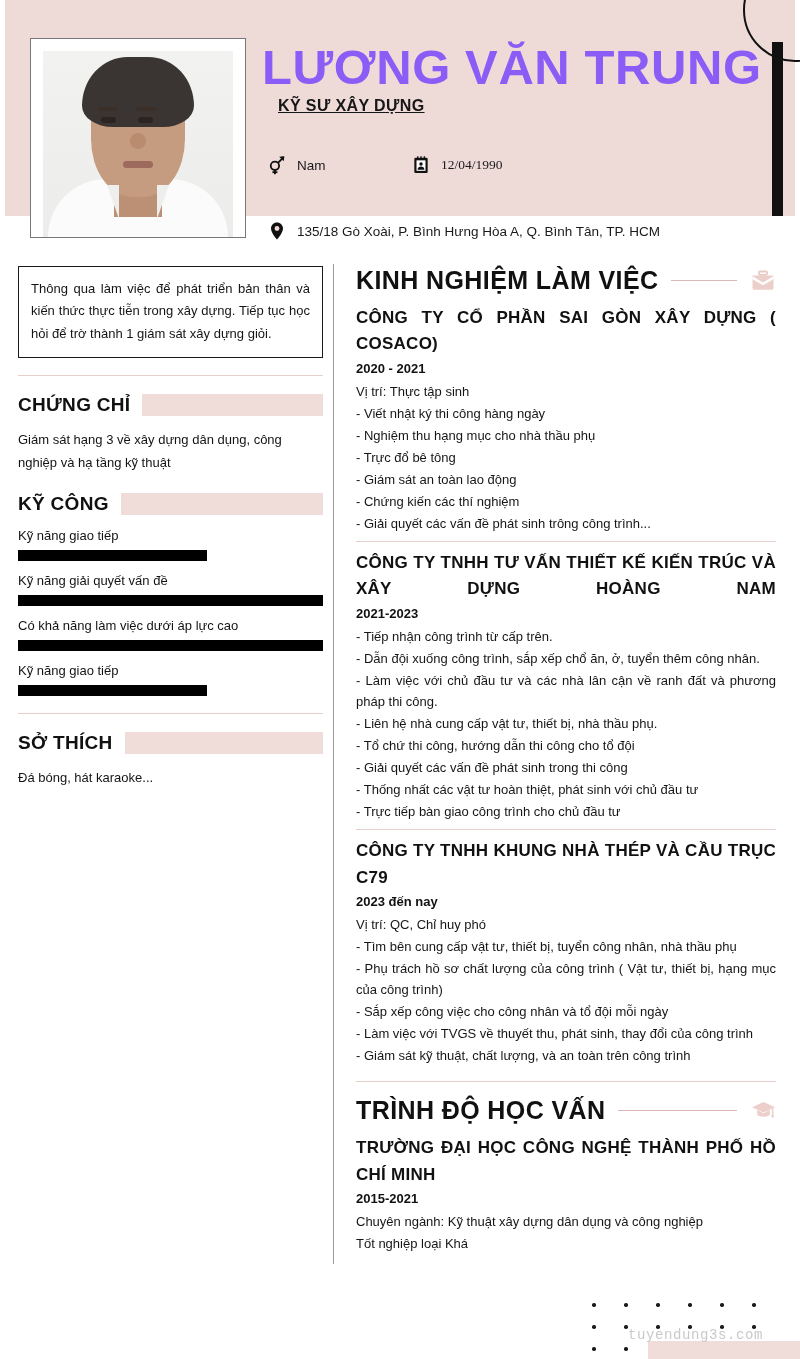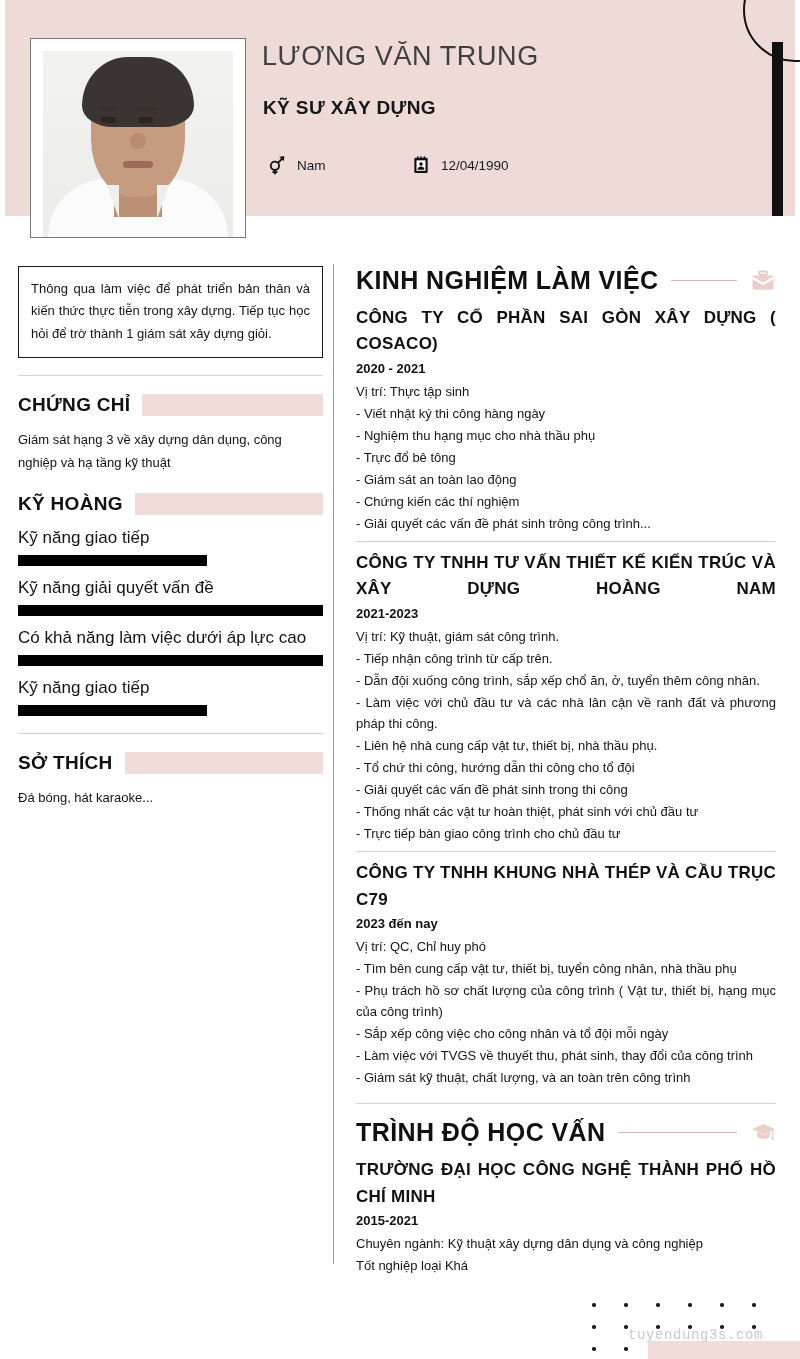--- a/index.html
+++ b/index.html
@@ -109,35 +109,36 @@
   }
   .ph-collar-r {
     right: 64px;
     border-width: 0 0 34px 12px;
     border-color: transparent transparent transparent #eeeeec;
   }
 
   .name {
     position: absolute;
     left: 262px; top: 42px;
-    font-size: 27px; font-weight: 400;
+    font-size: 49px; font-weight: 700;
     letter-spacing: 0.6px; line-height: 1.05;
-    color: #404040;
+    color: #8b5cf6;
   }
   .job-title {
     position: absolute;
-    left: 263px; top: 97px;
-    font-size: 19px; font-weight: 700;
+    left: 278px; top: 97px;
+    font-size: 16px; font-weight: 700;
     letter-spacing: 0.4px;
     color: #161616;
+    text-decoration: underline;
   }
 
   .contact-row { position: absolute; display: flex; align-items: center; text-align: center; }
   .c-gender { left: 266px; top: 154px; }
-  .c-dob    { left: 410px; top: 154px; }
+  .c-dob    { left: 410px; top: 154px; font-family: Liberation Serif, serif; }
   .c-addr   { left: 266px; top: 220px; }
   .contact-icon {
     width: 22px; height: 22px; margin-right: 9px;
     display: flex; align-items: center; justify-content: center;
     flex: 0 0 22px;
   }
   .contact-text { font-size: 13.5px; color: #1a1a1a; white-space: nowrap; }
 
   
   .col-left {
@@ -181,21 +182,21 @@
   }
   .left-head .bar {
     flex: 1 1 auto; height: 22px; background: #f0ddd9;
   }
   .left-body {
     font-size: 13px; line-height: 1.75; color: #141414;
   }
 
   
   .skill { margin-bottom: 12px; }
-  .skill-name { font-size: 17px; color: #141414; margin-bottom: 7px; }
+  .skill-name { font-size: 13px; color: #141414; margin-bottom: 7px; }
   .skill-track { height: 11px; width: 100%; background: transparent; }
   .skill-fill { height: 11px; background: #000000; }
 
   
   .r-section { margin-bottom: 4px; }
   .r-head {
     display: flex; align-items: center; margin-bottom: 10px;
   }
   .r-head .title {
     font-size: 25px; font-weight: 700; letter-spacing: 0.4px;
@@ -299,20 +300,29 @@
         <circle cx="12" cy="10.8" r="2.1" fill="#111"></circle>
         <path d="M7.9 17.6c0-2.4 1.9-3.7 4.1-3.7s4.1 1.3 4.1 3.7z" fill="#111"></path>
         <rect x="7.2" y="1.6" width="1.7" height="3" fill="#111"></rect>
         <rect x="11.2" y="1.6" width="1.7" height="3" fill="#111"></rect>
         <rect x="15.2" y="1.6" width="1.7" height="3" fill="#111"></rect>
       </svg>
     </span>
     <span class="contact-text">12/04/1990</span>
   </div>
 
+  <div class="contact-row c-addr">
+    <span class="contact-icon">
+      <svg width="20" height="20" viewBox="0 0 24 24">
+        <path d="M12 1.8c-4 0-7.2 3.2-7.2 7.2 0 5.4 7.2 13.2 7.2 13.2s7.2-7.8 7.2-13.2c0-4-3.2-7.2-7.2-7.2z" fill="#111"></path>
+        <circle cx="12" cy="9" r="2.9" fill="#eedbd8"></circle>
+      </svg>
+    </span>
+    <span class="contact-text">135/18 Gò Xoài, P. Bình Hưng Hòa A, Q. Bình Tân, TP. HCM</span>
+  </div>
 
   <div class="col-divider"></div>
 
   <div class="col-left">
 
     <div class="objective-box">
       <p>Thông qua làm việc để phát triển bản thân và kiến thức thực tiễn trong xây dựng. Tiếp tục học hỏi để trờ thành 1 giám sát xây dựng giỏi.</p>
     </div>
 
     <div class="left-rule"></div>
@@ -320,21 +330,21 @@
     <div class="left-section">
       <div class="left-head">
         <span class="title">CHỨNG CHỈ</span>
         <span class="bar"></span>
       </div>
       <div class="left-body">Giám sát hạng 3 về xây dựng dân dụng, công nghiệp và hạ tầng kỹ thuật</div>
     </div>
 
     <div class="left-section">
       <div class="left-head">
-        <span class="title">KỸ HOÀNG</span>
+        <span class="title">KỸ CÔNG</span>
         <span class="bar"></span>
       </div>
 
       <div class="skill">
         <div class="skill-name">Kỹ năng giao tiếp</div>
         <div class="skill-track">
           <div class="skill-fill" style="width: 62%;"></div>
         </div>
       </div>
 
@@ -395,21 +405,20 @@
         <div class="entry-line">- Nghiệm thu hạng mục cho nhà thầu phụ</div>
         <div class="entry-line">- Trực đổ bê tông</div>
         <div class="entry-line">- Giám sát an toàn lao động</div>
         <div class="entry-line">- Chứng kiến các thí nghiệm</div>
         <div class="entry-line">- Giải quyết các vấn đề phát sinh trông công trình...</div>
       </div>
 
       <div class="entry">
         <div class="entry-org justify">CÔNG TY TNHH TƯ VẤN THIẾT KẾ KIẾN TRÚC VÀ XÂY DỰNG HOÀNG NAM</div>
         <div class="entry-date">2021-2023</div>
-        <div class="entry-line">Vị trí: Kỹ thuật, giám sát công trình.</div>
         <div class="entry-line">- Tiếp nhận công trình từ cấp trên.</div>
         <div class="entry-line">- Dẫn đội xuống công trình, sắp xếp chổ ăn, ở, tuyển thêm công nhân.</div>
         <div class="entry-line">- Làm việc với chủ đầu tư và các nhà lân cận về ranh đất và phương pháp thi công.</div>
         <div class="entry-line">- Liên hệ nhà cung cấp vật tư, thiết bị, nhà thầu phụ.</div>
         <div class="entry-line">- Tổ chứ thi công, hướng dẫn thi công cho tổ đội</div>
         <div class="entry-line">- Giải quyết các vấn đề phát sinh trong thi công</div>
         <div class="entry-line">- Thống nhất các vật tư hoàn thiệt, phát sinh với chủ đầu tư</div>
         <div class="entry-line">- Trực tiếp bàn giao công trình cho chủ đầu tư</div>
       </div>
 

